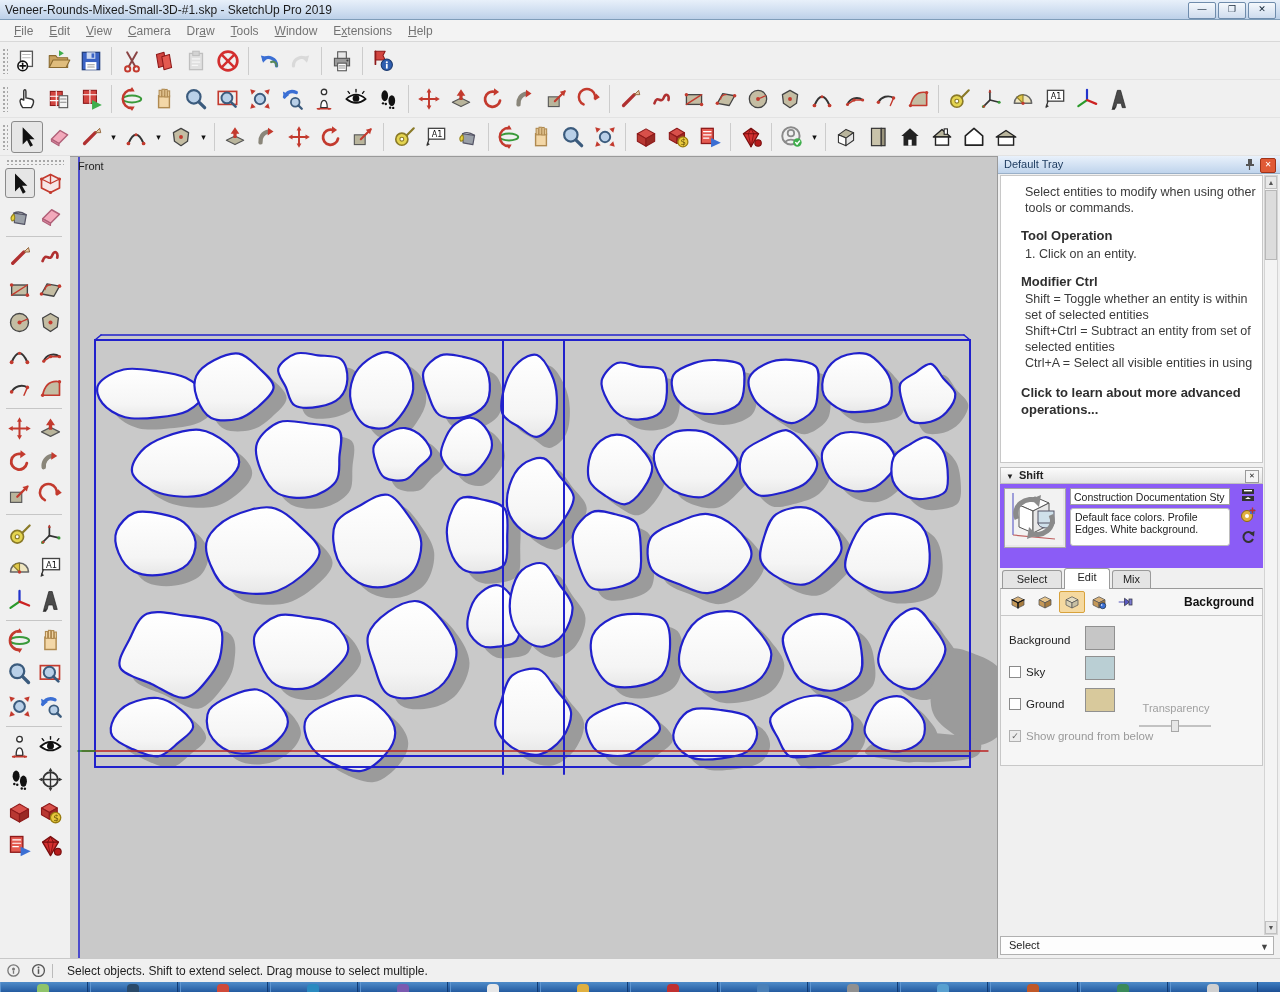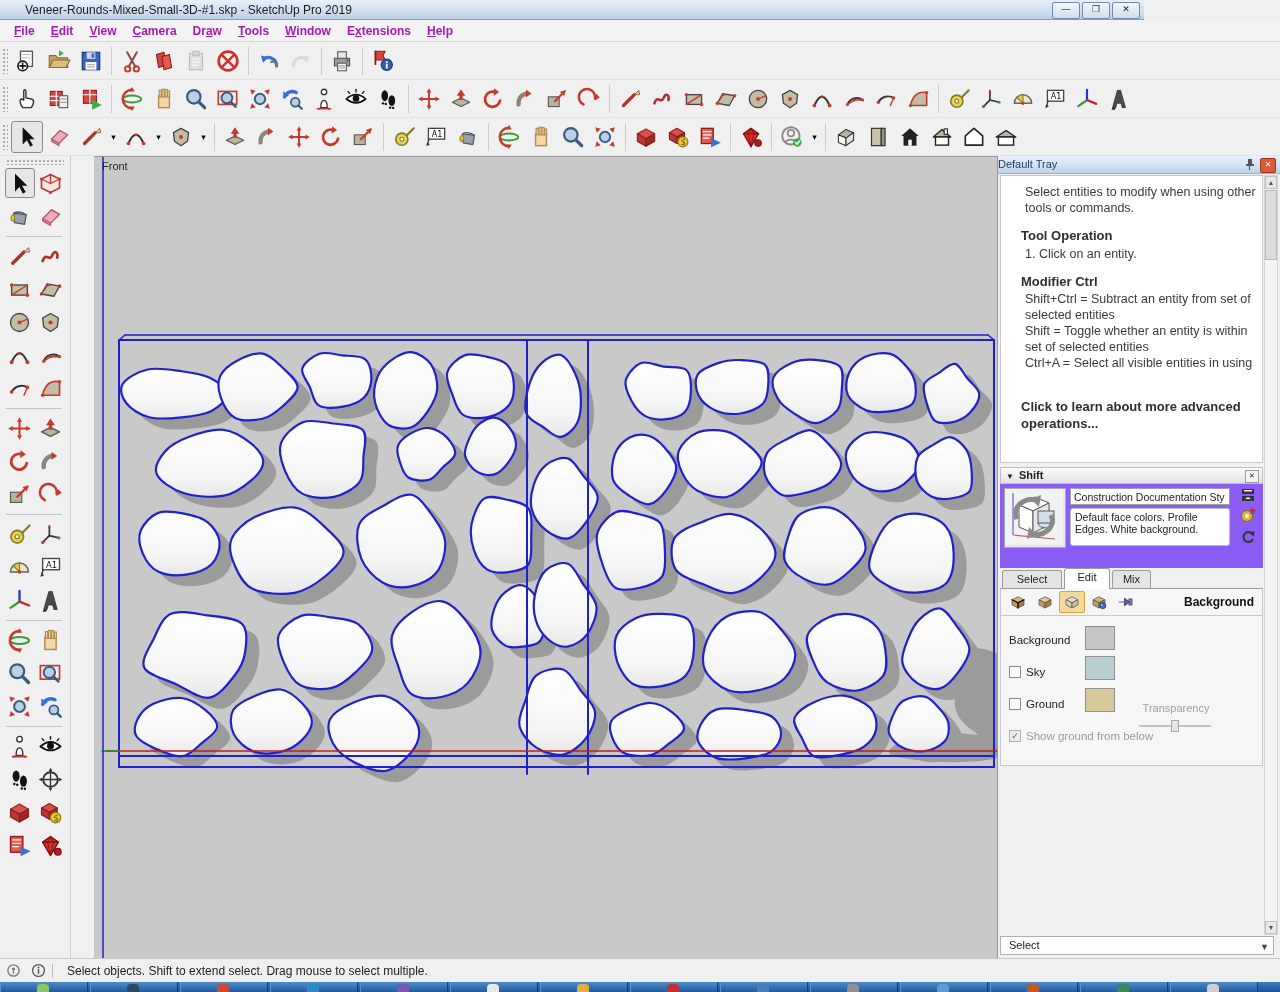--- a/index.html
+++ b/index.html
@@ -1,30 +1,30 @@
 <!DOCTYPE html>
 <html><head>
 <meta charset="utf-8">
 <style>
   html,body{margin:0;padding:0;background:#888;}
   #app{position:relative;width:1280px;height:992px;background:#f0f0f0;
        font-family:"Liberation Sans","DejaVu Sans",sans-serif;font-size:12px;color:#222;
        overflow:hidden;user-select:none;}
   
-  #titlebar{position:absolute;left:0;top:0;width:1144px;height:20px;
+  #titlebar{position:absolute;left:0;top:0;width:1280px;height:20px;
     background:linear-gradient(#e8f0fa,#cfdef0 60%,#bcd0e8);border-bottom:1px solid #7f9db9;
-    display:flex;align-items:center;padding-left:20px;box-sizing:border-box;}
+    display:flex;align-items:center;padding-left:0;box-sizing:border-box;}
   #titlebar .ttl{font-size:12px;color:#1b1b1b;margin-left:5px;}
   #winbtns{position:absolute;right:4px;top:2px;display:flex;gap:2px;}
   .wbtn{width:26px;height:15px;background:linear-gradient(#f4f8fc,#cfdcee);border:1px solid #6f8cac;
     border-radius:2px;font-size:9px;line-height:13px;text-align:center;color:#123;}
   
   #menubar{position:absolute;left:0;top:20px;width:1280px;height:22px;background:#f3f3f3;
     border-bottom:1px solid #d8d8d8;display:flex;align-items:center;padding-left:6px;box-sizing:border-box;}
-  .menu-item{padding:3px 8px;font-size:12px;color:#a21caf;font-weight:bold;}
+  .menu-item{padding:3px 8px;font-size:12px;color:#737373;}
   .menu-item u{text-decoration:underline;}
   
   .toolbar{position:absolute;left:0;width:1280px;background:#f0f0f0;display:flex;align-items:center;
     border-bottom:1px solid #e3e3e3;box-sizing:border-box;}
   #tb1{top:42px;height:38px;}
   #tb2{top:80px;height:38px;}
   #tb3{top:118px;height:38px;}
   .grip{width:6px;height:26px;margin:0 3px 0 2px;
     background-image:radial-gradient(#a8a8a8 1px,transparent 1.2px);background-size:4px 4px;}
   .tbtn{width:32px;height:32px;display:flex;align-items:center;justify-content:center;flex:0 0 auto;}
@@ -36,37 +36,37 @@
   
   #leftstrip{position:absolute;left:0;top:156px;width:70px;height:802px;background:#f0f0f0;
     border-right:1px solid #cfcfcf;}
   #lgrip{position:absolute;left:6px;top:3px;width:58px;height:6px;
     background-image:radial-gradient(#a8a8a8 1px,transparent 1.2px);background-size:4px 4px;}
   .lrow{position:absolute;left:4px;width:62px;height:32px;display:flex;justify-content:space-around;}
   .lsep{position:absolute;left:6px;width:56px;height:1px;background:#c6c6c6;}
   .ltbtn{width:30px;height:30px;display:flex;align-items:center;justify-content:center;}
   .ltbtn.pressed{background:#e6e6e6;border:1px solid #8a8a8a;border-radius:3px;box-sizing:border-box;}
   #viewport{position:absolute;left:70px;top:156px;width:927px;height:802px;background:#c9c9c9;
-    border-top:1px solid #9a9a9a;box-sizing:border-box;margin-left:24px;}
+    border-top:1px solid #9a9a9a;box-sizing:border-box;}
   #vlabel{position:absolute;left:8px;top:3px;font-size:11px;color:#222;}
   
   #tray{position:absolute;left:997px;top:156px;width:283px;height:802px;background:#f0f0f0;
     border-left:1px solid #9a9a9a;box-sizing:border-box;}
   #traytitle{position:absolute;left:0;top:0;width:100%;height:18px;
     background:linear-gradient(#e9f1fb,#bfd4ec);border-bottom:1px solid #9ab0c8;
-    font-size:11px;color:#1c3a5e;line-height:17px;box-sizing:border-box;}
+    font-size:11px;color:#1c3a5e;line-height:17px;padding-left:6px;box-sizing:border-box;}
   #traypin{position:absolute;right:24px;top:2px;width:13px;height:13px;}
   #trayclose{position:absolute;right:4px;top:2px;width:14px;height:13px;background:#e05a36;
     border:1px solid #a03318;border-radius:2px;color:#fff;font-size:8px;line-height:12px;text-align:center;}
   #instructor{position:absolute;left:2px;top:19px;width:263px;height:288px;background:#ffffff;
     border:1px solid #c8c8c8;box-sizing:border-box;overflow:hidden;color:#3a3a3a;font-size:12.5px;line-height:1.28;}
   #instructor .blk{padding:8px 6px 0 24px;}
   #instructor h4{margin:12px 0 1px 20px;font-size:13px;color:#2e2e2e;}
   #instructor .step,#instructor .mline{margin:0 4px 0 24px;}
-  #instructor .learn{margin:28px 0 0 20px;font-weight:bold;font-size:13px;color:#2e2e2e;}
+  #instructor .learn{margin:14px 0 0 20px;font-weight:bold;font-size:13px;color:#2e2e2e;}
   #trayscroll{position:absolute;right:2px;top:19px;width:14px;height:760px;background:#f4f4f4;border:1px solid #d4d4d4;box-sizing:border-box;}
   .scarw{position:absolute;left:0;width:12px;height:13px;background:#e8e8e8;border:1px solid #c0c0c0;
     font-size:7px;text-align:center;line-height:12px;color:#555;box-sizing:border-box;}
   #scthumb{position:absolute;left:0;top:14px;width:12px;height:70px;background:#dcdcdc;border:1px solid #b8b8b8;box-sizing:border-box;}
   #styleshdr{position:absolute;left:2px;top:311px;width:263px;height:17px;background:linear-gradient(#fbfbfb,#e4e4e4);
     border:1px solid #c0c0c0;box-sizing:border-box;font-size:11px;font-weight:bold;color:#222;line-height:15px;padding-left:18px;}
   #styleshdr .tri{position:absolute;left:5px;top:1px;font-size:8px;}
   #styleshdr .x{position:absolute;right:3px;top:2px;width:12px;height:11px;border:1px solid #9a9a9a;
     background:#f4f4f4;font-size:7px;line-height:10px;text-align:center;font-weight:normal;}
   #stylesbody{position:absolute;left:2px;top:328px;width:263px;height:84px;background:#8b5cf6;}
@@ -1214,22 +1214,22 @@
         </span>
     <span id="trayclose">✕</span>
   </div>
 
   <div id="instructor">
     <div class="blk">Select entities to modify when using other tools or commands.</div>
     <h4>Tool Operation</h4>
     <div class="step">1. Click on an entity.</div>
     <h4>Modifier Ctrl</h4>
     <div id="modlines">
+          <div class="mline">Shift = Toggle whether an entity is within set of selected entities</div>
           <div class="mline">Shift+Ctrl = Subtract an entity from set of selected entities</div>
-          <div class="mline">Shift = Toggle whether an entity is within set of selected entities</div>
           <div class="mline">Ctrl+A = Select all visible entities in using</div>
         </div>
     <div class="learn">Click to learn about more advanced operations...</div>
   </div>
 
   <div id="trayscroll">
     <div class="scarw" style="top:0;">▲</div>
     <div id="scthumb"></div>
     <div class="scarw" style="bottom:0;">▼</div>
   </div>

